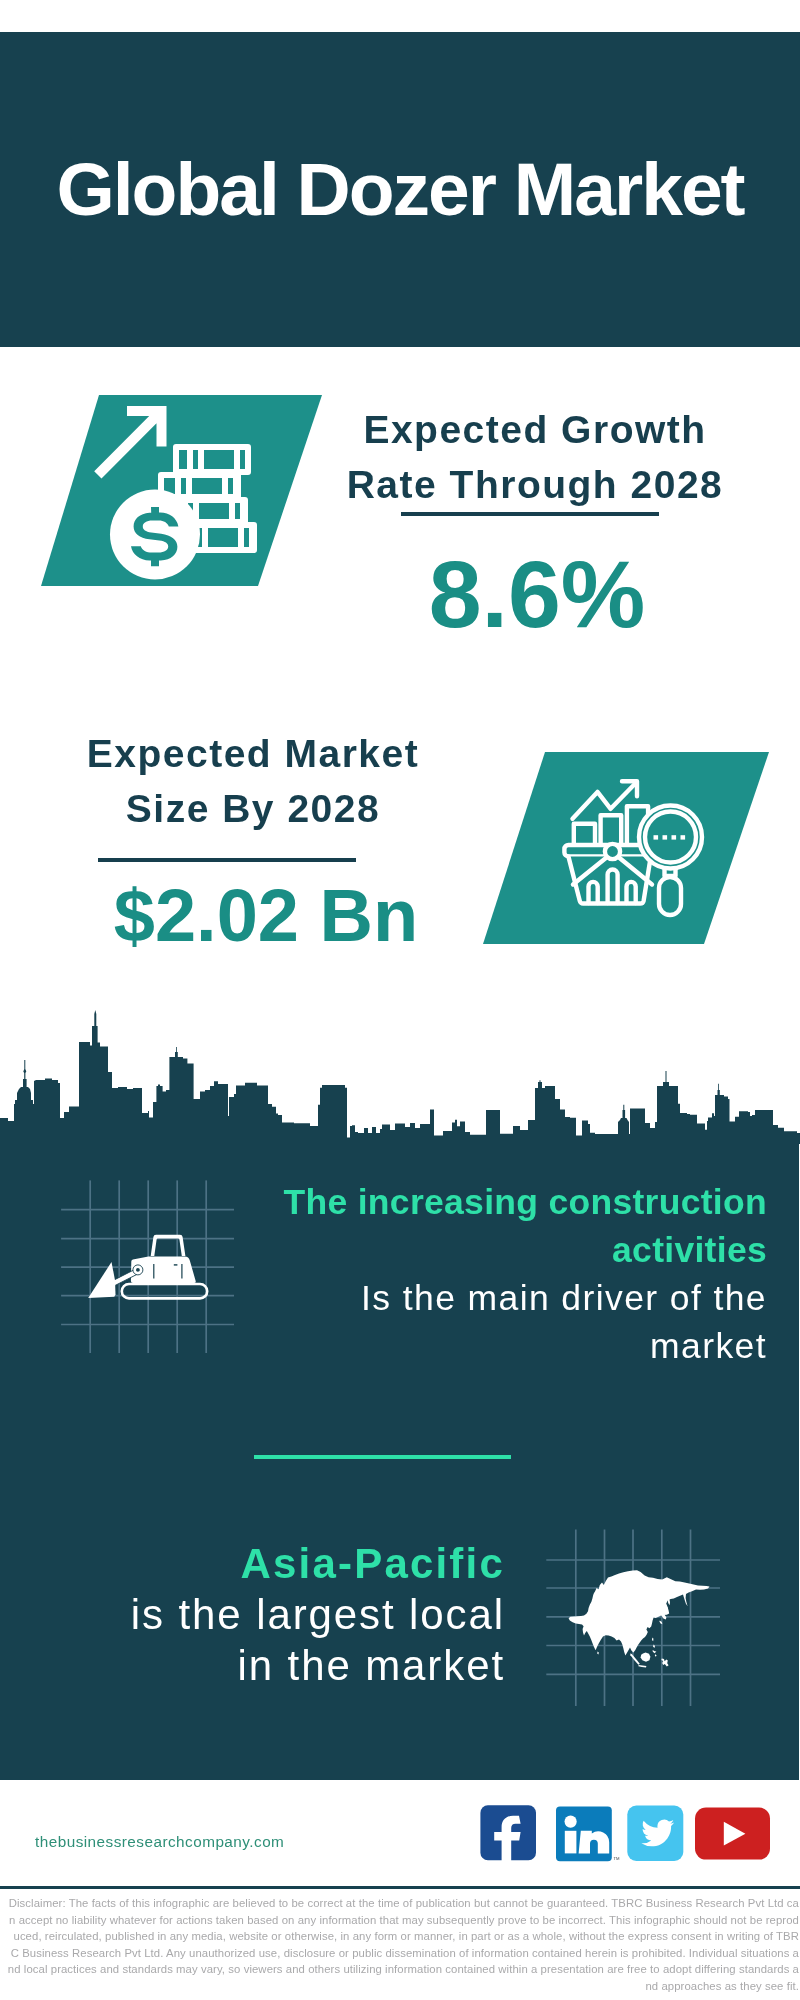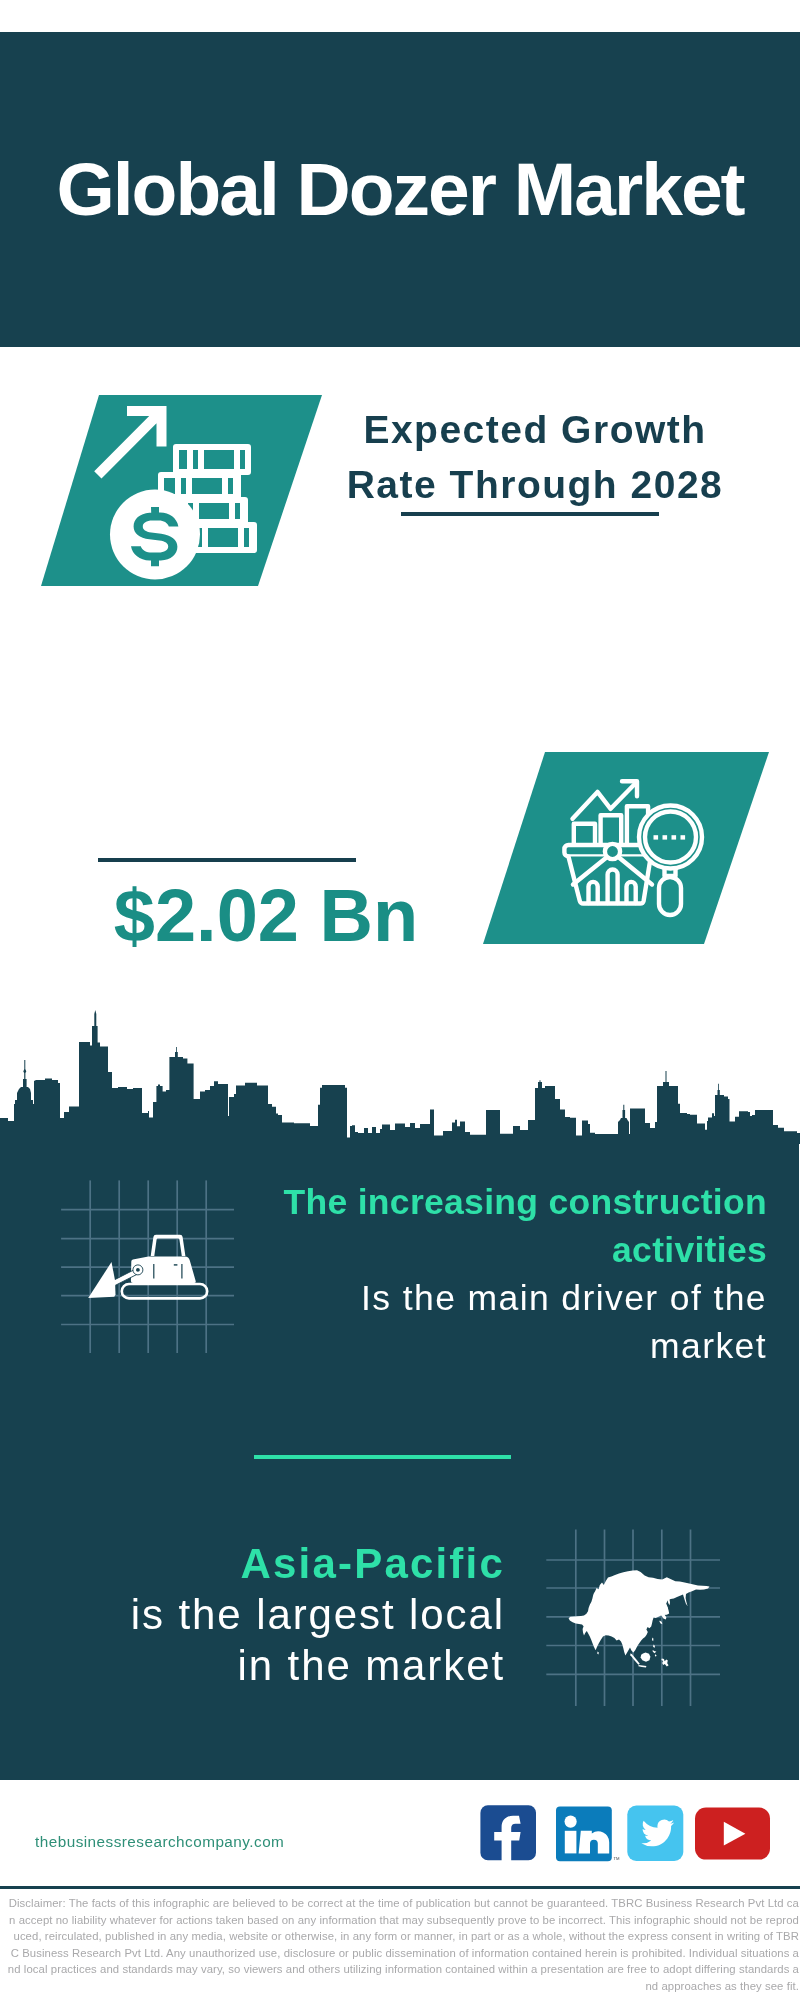--- a/index.html
+++ b/index.html
@@ -87,21 +87,26 @@
                c1.4,4 5.4,6.4 11.2,6.4 h6.4 c6,0 9.8,-2.4 9.8,-6 c0,-3.2 -2.8,-5.2 -8.8,-6 l-10,-1.4
                c-10,-1.4 -15.8,-5.8 -15.8,-12.8 c0,-7.4 6.2,-12.8 15.8,-13.6 h1.8 z"></path>
     </g>
   </svg>
 
   <div class="stat-kicker" style="left:330px; top:378px; width:410px;margin-top:24px;">
     <span>Expected Growth</span><br>
     <span>Rate Through 2028</span>
   </div>
   <div class="stat-rule" style="left:401px; top:512px; width:258px;"></div>
-
+  <div class="stat-value" style="left:332px; top:547px; width:410px; font-size:95px;">8.6%</div>
+
+  <div class="stat-kicker" style="left:48px; top:726px; width:410px;">
+    <span>Expected Market</span><br>
+    <span>Size By 2028</span>
+  </div>
   <div class="stat-rule" style="left:98px; top:858px; width:258px;"></div>
   <div class="stat-value" style="left:61px; top:879px; width:410px; font-size:74px;">$2.02 Bn</div>
 
   <svg class="badge" style="left:475px; top:745px;" width="300" height="210" viewBox="475 745 300 210">
     <polygon points="545,752 769,752 704,944 483,944" fill="#1d908a"></polygon>
     <g fill="none" stroke="#ffffff" stroke-width="4.4" stroke-linecap="round" stroke-linejoin="round">
 
       <polyline points="572.5,818.8 597.5,791.9 610.6,808.8 635.5,783.2"></polyline>
       <polyline points="622.0,781.2 637.0,781.2 637.0,796.2"></polyline>
 

